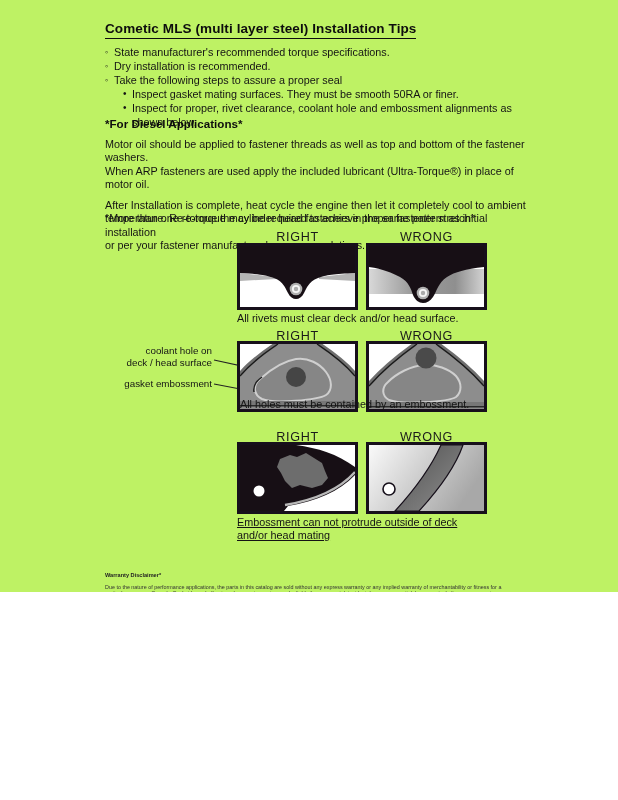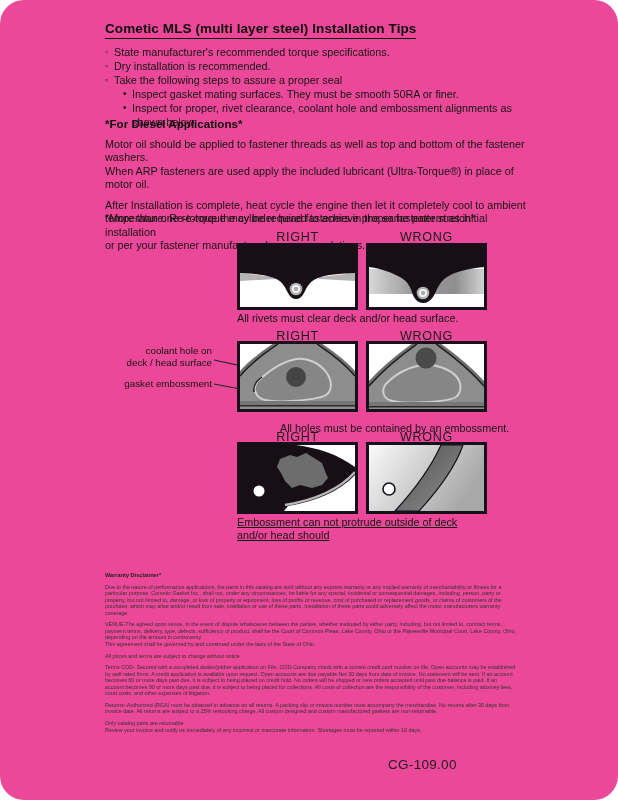--- a/index.html
+++ b/index.html
@@ -1,17 +1,17 @@
 <!DOCTYPE html>
 <html><head>
 <meta charset="utf-8">
 <style>
   html,body{margin:0;padding:0;background:#ffffff;}
-  .page{position:relative;width:618px;height:800px;background:#ec4899;color:#121212;
-        font-family:"Liberation Sans",sans-serif;overflow:hidden;border-radius:24px;}
+  .page{position:relative;width:618px;height:592px;background:#bef264;color:#121212;
+        font-family:"Liberation Sans",sans-serif;overflow:hidden;}
   .abs{position:absolute;}
   .title{font-size:13.5px;font-weight:bold;color:#0d0d0d;border-bottom:1.6px solid #0d0d0d;
          padding-bottom:2px;display:inline-block;letter-spacing:0.1px;}
   .bullets{font-size:10.8px;line-height:14px;color:#141414;}
   .b-row{display:flex;}
   .b-mark{width:9px;flex:0 0 9px;font-size:9px;line-height:14px;}
   .b-sub{margin-left:18px;}
   .b-sub .b-mark{font-size:10px;}
   .h2{font-size:11.6px;font-weight:bold;color:#0d0d0d;}
   .para{font-size:10.8px;line-height:13.4px;color:#141414;width:430px;}
@@ -149,21 +149,21 @@
       <path d="M69,0 H115 V40 C101,24 83,10 69,0 Z" fill="#ffffff"></path>
       <path d="M69,0 C83,10 101,24 115,40" fill="none" stroke="#6f6f6f" stroke-width="4"></path>
       <path d="M67,0 C81,10 100,25 115,42" fill="none" stroke="#1a1a1a" stroke-width="1.4"></path>
       <path d="M20,56 C13,52 12,44 19,38 C28,29 42,22 55,21 C67,20 80,25 87,32 C93,39 93,48 87,53 C79,58 32,61 20,56 Z" fill="#868686" stroke="#cfcfcf" stroke-width="2"></path>
       <circle cx="57" cy="14" r="10.5" fill="#4a4a4a"></circle>
       <rect y="58" width="115" height="4" fill="#777777"></rect>
       <rect y="62" width="115" height="1.5" fill="#2a2a2a"></rect>
     </svg>
   </div>
 
-  <div class="abs caption" style="left:240px;top:422px;margin-left:40px;">All holes must be contained by an embossment.</div>
+  <div class="abs caption" style="left:240px;top:398px;">All holes must be contained by an embossment.</div>
 
   <div class="abs fig-label" style="left:237px;top:430px;">RIGHT</div>
   <div class="abs fig-label" style="left:366px;top:430px;">WRONG</div>
 
   <div class="panel" style="left:237px;top:442px;">
     <svg width="115" height="66" viewBox="0 0 115 66">
       <rect width="115" height="66" fill="#170f15"></rect>
       <path d="M56,0 H115 V22 C97,9 78,3 56,0 Z" fill="#ffffff"></path>
       <path d="M115,30 C99,47 76,56 48,61 L44,66 H115 Z" fill="#ffffff"></path>
       <path d="M115,27 C99,45 75,55 45,60" stroke="#b9b9b9" stroke-width="2.5" fill="none"></path>
@@ -185,21 +185,21 @@
         </linearGradient>
       </defs>
       <rect width="115" height="66" fill="url(#gradB)"></rect>
       <path d="M72,0 C63,20 48,42 26,66 L50,66 C72,42 87,20 94,0 Z" fill="url(#gradC)" stroke="#17101b" stroke-width="1.2"></path>
       <circle cx="20" cy="44" r="6" fill="#ffffff" stroke="#17101b" stroke-width="1.6"></circle>
     </svg>
   </div>
 
   <div class="abs caption" style="left:237px;top:516px;width:260px;text-decoration:underline;">
     <span>Embossment can not protrude outside of deck</span><br>
-    <span>and/or head should</span>
+    <span>and/or head mating</span>
   </div>
 
   <div class="abs fineprint" style="left:105px;top:572px;">
     <p class="head">Warranty Disclaimer*</p>
     <p>Due to the nature of performance applications, the parts in this catalog are sold without any express warranty or any implied warranty of merchantability or fitness for a particular purpose.  Cometic Gasket Inc., shall not, under any circumstances, be liable for any special, incidental or consequential damages, including, person, party or property, but not limited to, damage, or loss of property or equipment, loss of profits or revenue, cost of purchased or replacement goods, or claims of customers of the purchase, which may arise and/or result from sale, instillation or use of these parts.  Installation of these parts could adversely affect the motor manufacturers warranty coverage.</p>
     <p class="mb0">VENUE-The agreed upon venue, in the event of dispute whatsoever between the parties, whether instituted by either party, including, but not limited to, contract terms, payment terms, delivery, type, defects, sufficiency of product, shall be the Court of Common Pleas, Lake County, Ohio or the Painesville Municipal Court, Lake County, Ohio, depending on the amount in controversy.</p>
     <p>This agreement shall be governed by and construed under the laws of the State of Ohio.</p>
     <p>All prices and terms are subject to change without notice.</p>
     <p>Terms COD- Secured with a completed dealer/jobber application on File, COD-Company check with a current credit card number on file.  Open accounts may be established by well rated firms.  A credit application is available upon request.  Open accounts are due payable Net 30 days from date of invoice.  No statement will be sent.  If an account becomes 60 or more days past due, it is subject to being placed on credit hold.  No orders will be shipped or new orders accepted until past due balance is paid.  If an account becomes 90 or more days past due, it is subject to being placed for collections.  All costs of collection are the responsibility of the customer, including attorney fees, court costs, and other expenses of litigation.</p>
     <p>Returns- Authorized (RGA) must be obtained in advance on all returns.  A packing slip or invoice number must accompany the merchandise.  No returns after 30 days from invoice date.  All returns are subject to a 25% restocking charge.  All custom designed and custom manufactured gaskets are non-returnable.</p>

